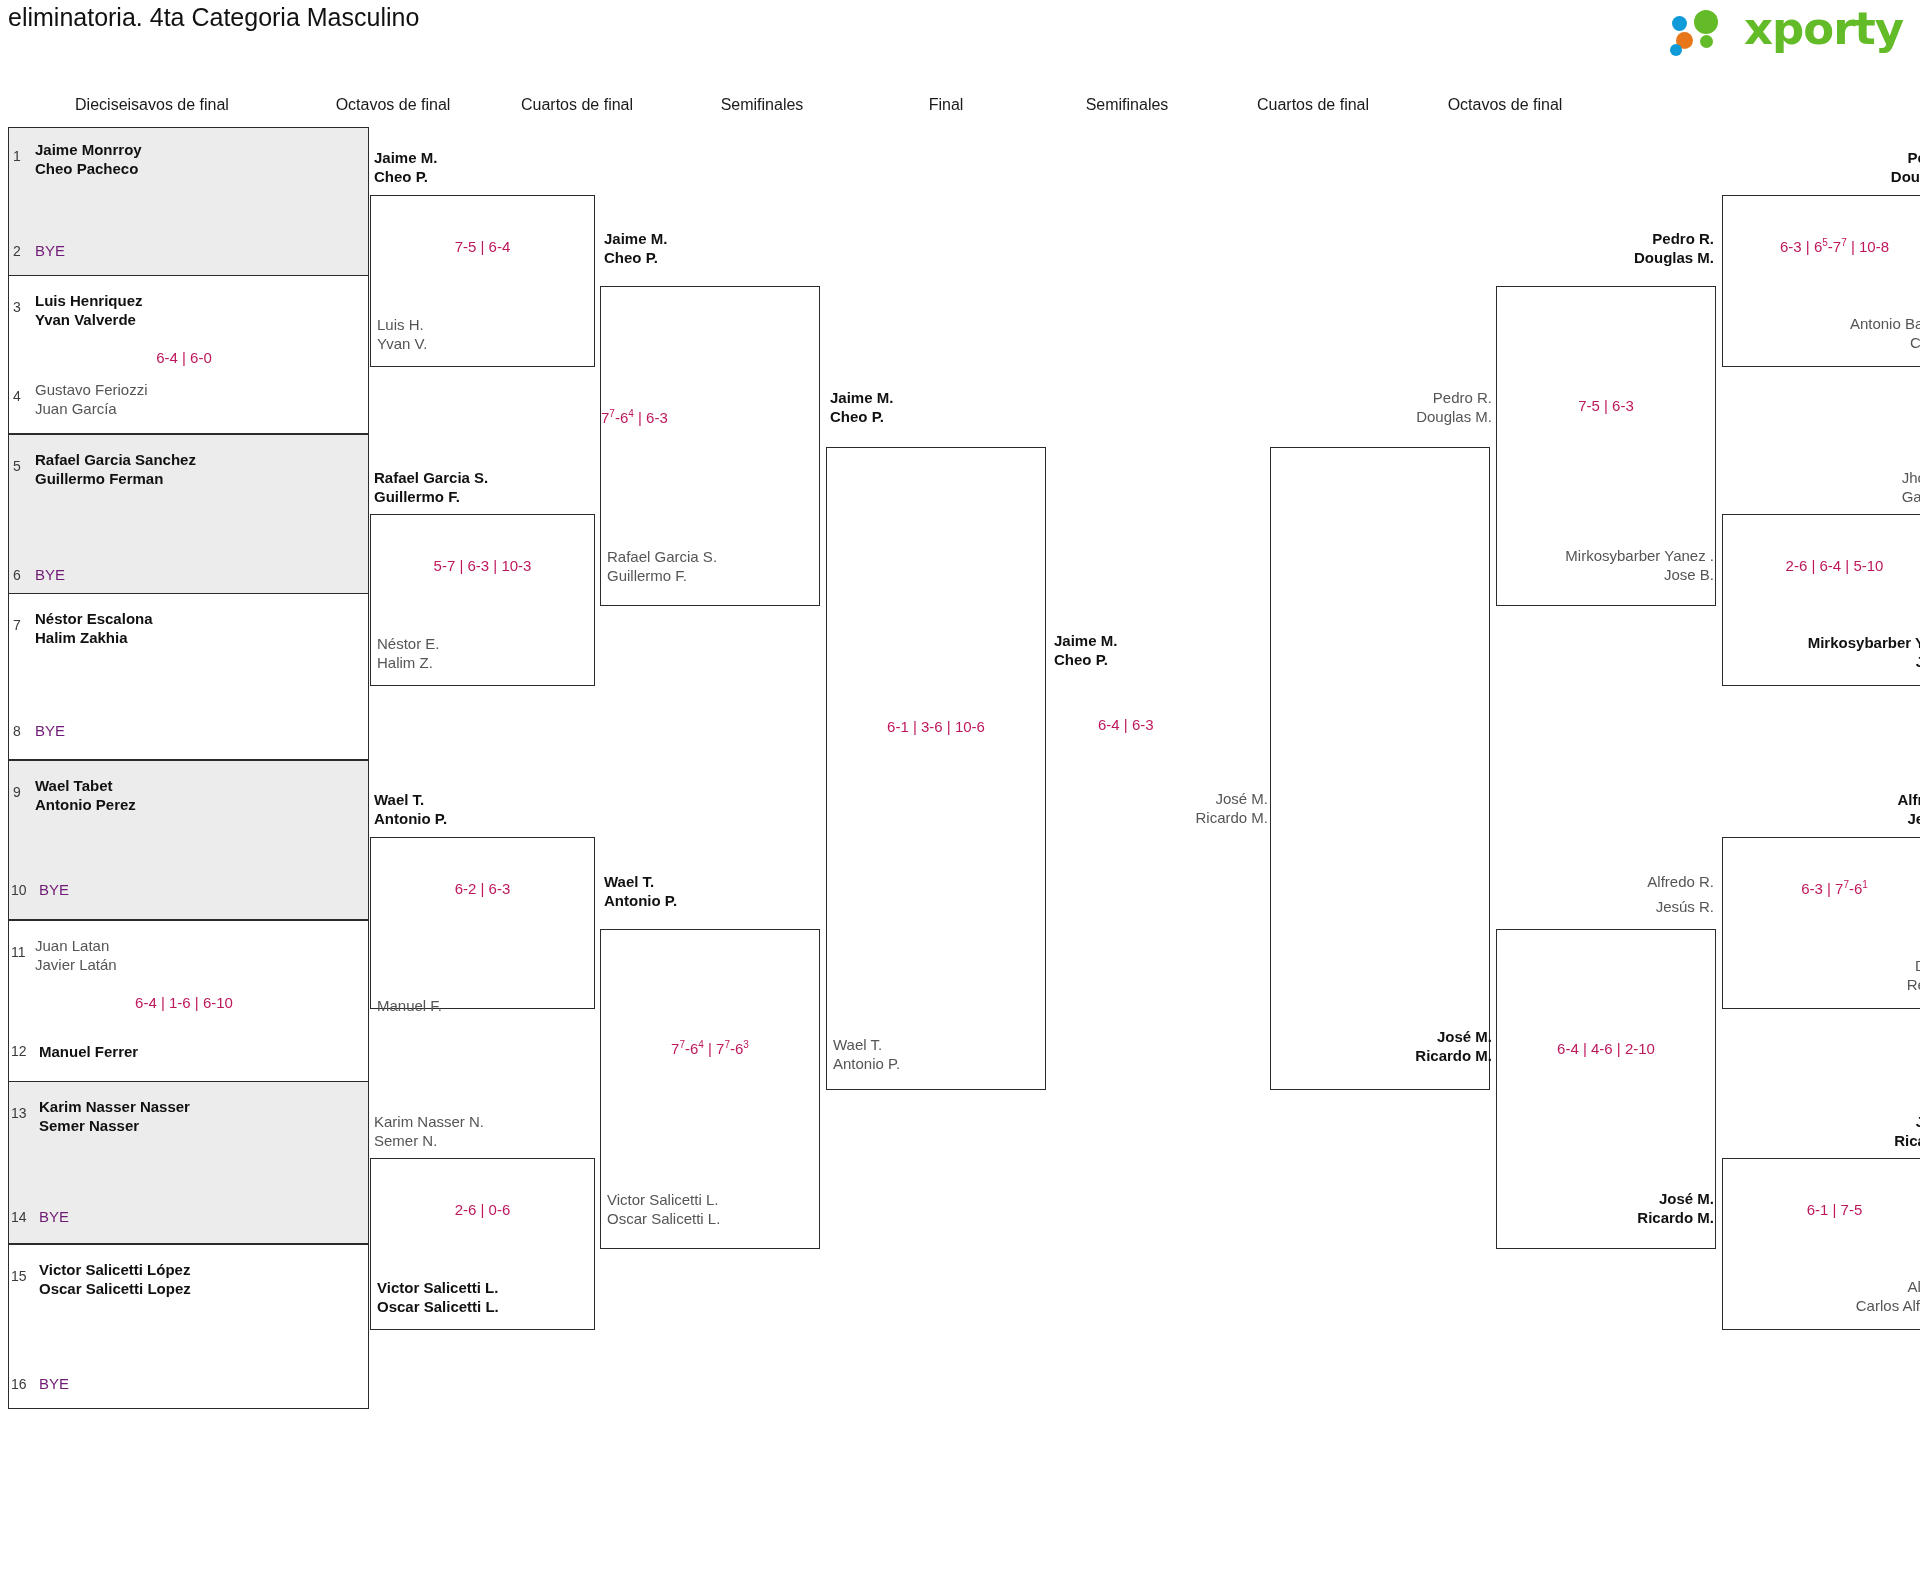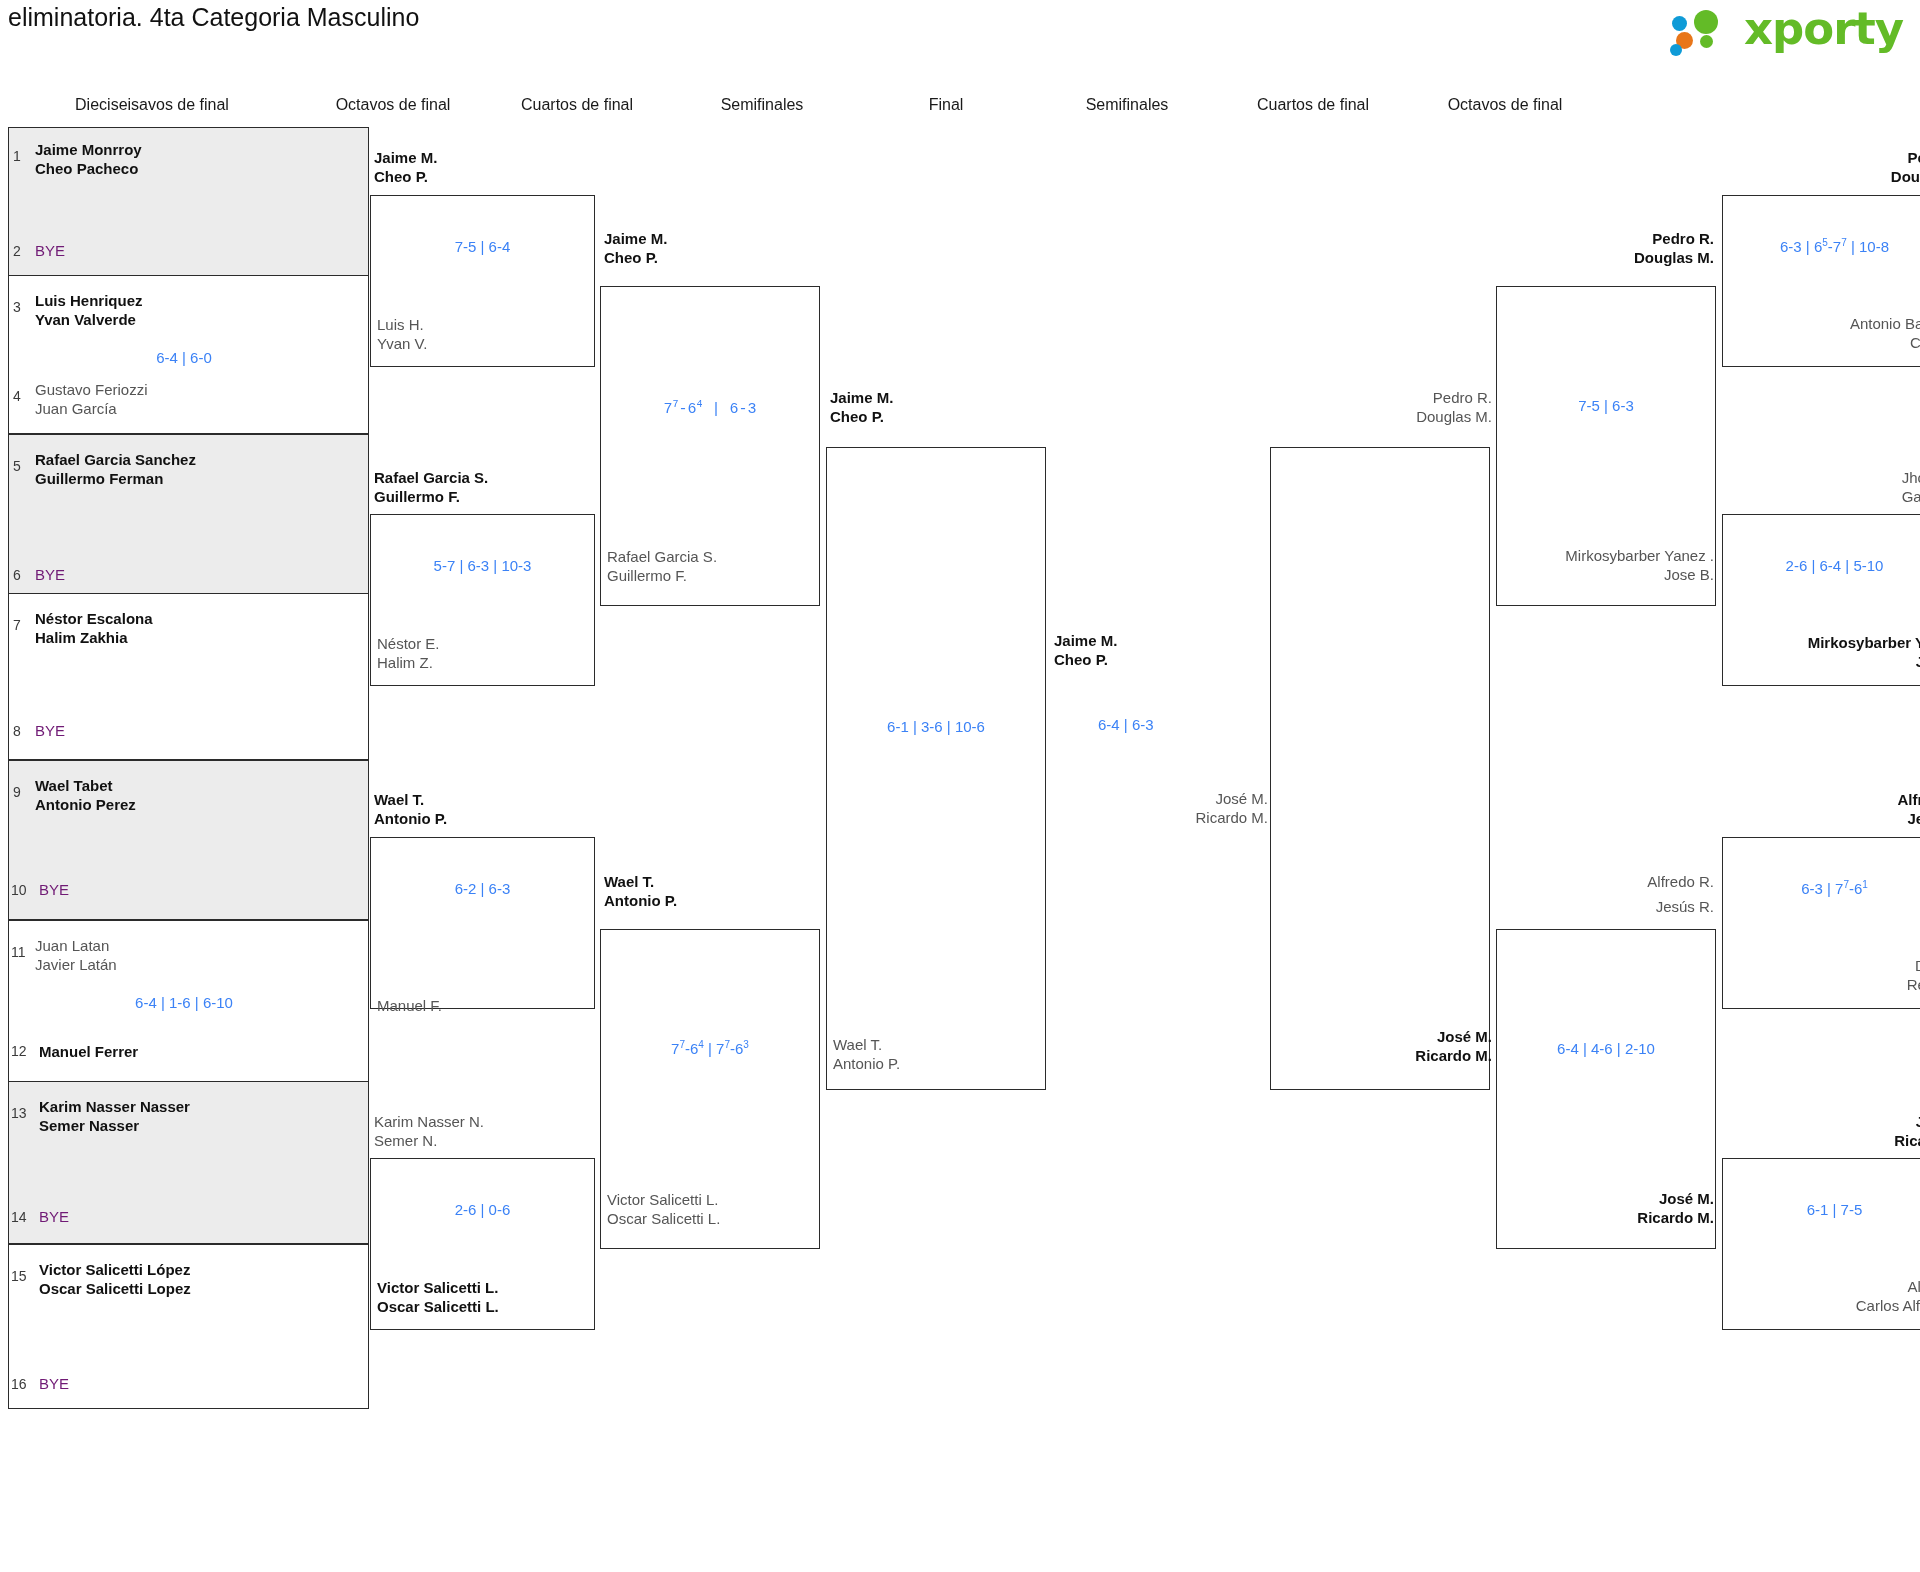--- a/index.html
+++ b/index.html
@@ -24,21 +24,21 @@
   
   .box{box-sizing:border-box;border:1px solid #2b2b2b;}
   .shade{background:#ececec;}
   .plain{background:#ffffff;}
 
   .seed{font-size:14px;color:#3a3a3a;position:absolute;}
   .team{font-size:15px;line-height:19px;position:absolute;white-space:nowrap;}
   .team.win{font-weight:700;color:#111;}
   .team.lose{font-weight:400;color:#555;}
   .team.ralign{text-align:right;}
-  .score{font-size:15px;color:#3b82f6;position:absolute;white-space:nowrap;}
+  .score{font-size:15px;color:#be185d;position:absolute;white-space:nowrap;}
   .score sup{font-size:10px;vertical-align:super;line-height:0;}
   .bye{font-size:15px;color:#701a75;position:absolute;}
 </style>
 </head>
 <body>
 
 <div class="abs" id="title">
   <div>eliminatoria. 4ta Categoria Masculino</div>
 </div>
 
@@ -165,21 +165,21 @@
     <span class="score" style="left:0;top:42px;width:223px;text-align:center;">2-6 | 0-6</span>
     <span class="team win" style="left:6px;top:119px;">Victor Salicetti L.</span>
     <span class="team win" style="left:6px;top:138px;">Oscar Salicetti L.</span>
   </div>
 </div>
 
 <div class="abs">
   <span class="team win abs" style="left:604px;top:229px;">Jaime M.</span>
   <span class="team win abs" style="left:604px;top:248px;">Cheo P.</span>
   <div class="abs box plain" style="left:600px;top:286px;width:220px;height:320px;">
-    <span class="score" style="left:0;top:114px;width:218px;text-align:center;font-family:Liberation Mono, monospace;">7<sup>7</sup>-6<sup>4</sup> | 6-3</span>
+    <span class="score" style="left:0;top:122px;width:218px;text-align:left;">7<sup>7</sup>-6<sup>4</sup> | 6-3</span>
     <span class="team lose" style="left:6px;top:260px;">Rafael Garcia S.</span>
     <span class="team lose" style="left:6px;top:279px;">Guillermo F.</span>
   </div>
 </div>
 
 <div class="abs">
   <span class="team win abs" style="left:604px;top:872px;">Wael T.</span>
   <span class="team win abs" style="left:604px;top:891px;">Antonio P.</span>
   <div class="abs box plain" style="left:600px;top:929px;width:220px;height:320px;">
     <span class="score" style="left:0;top:110px;width:218px;text-align:center;">7<sup>7</sup>-6<sup>4</sup> | 7<sup>7</sup>-6<sup>3</sup></span>

